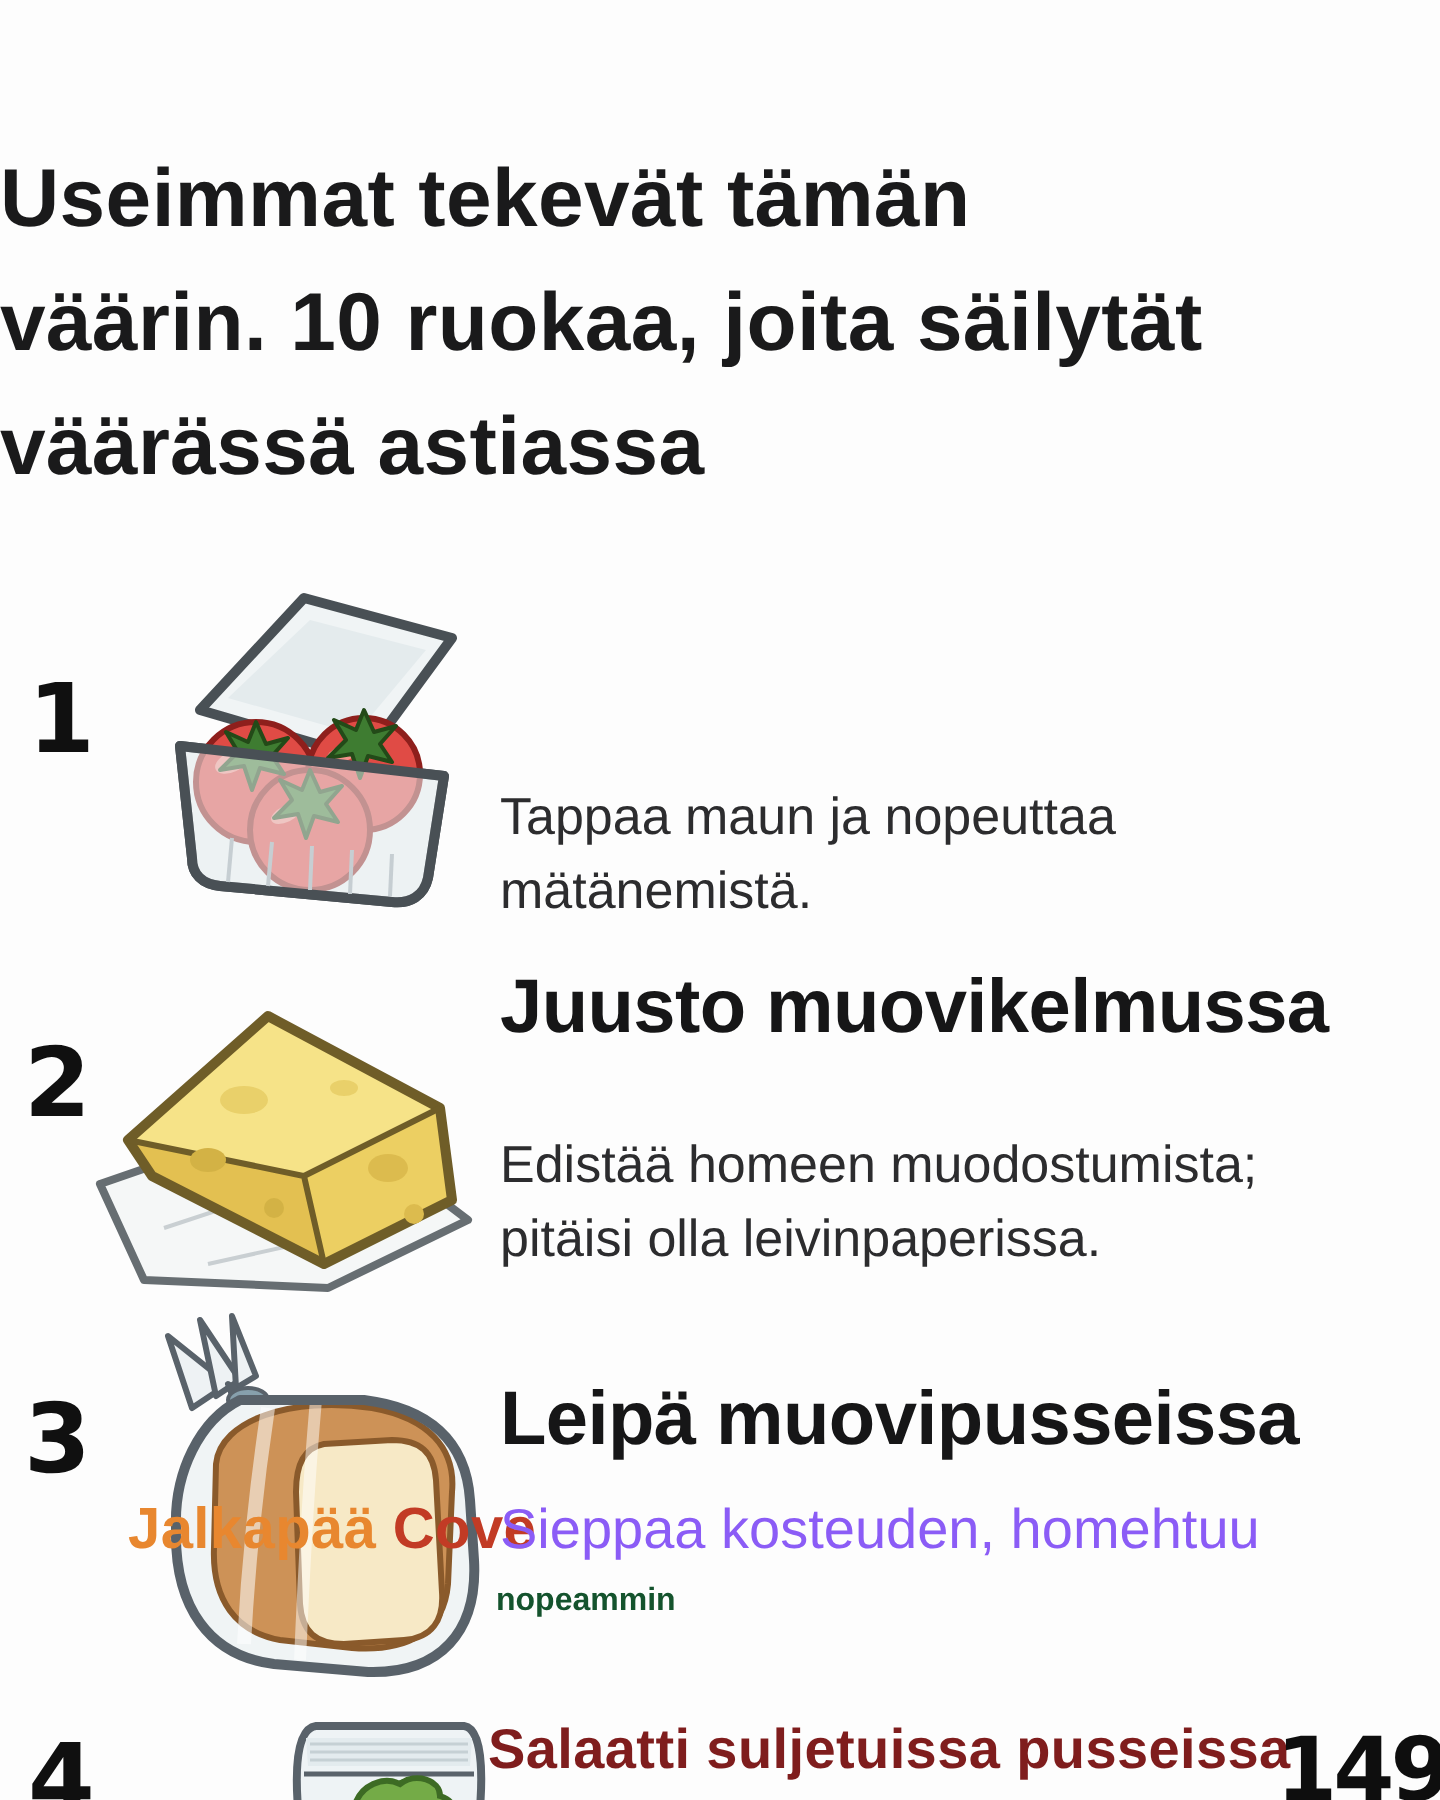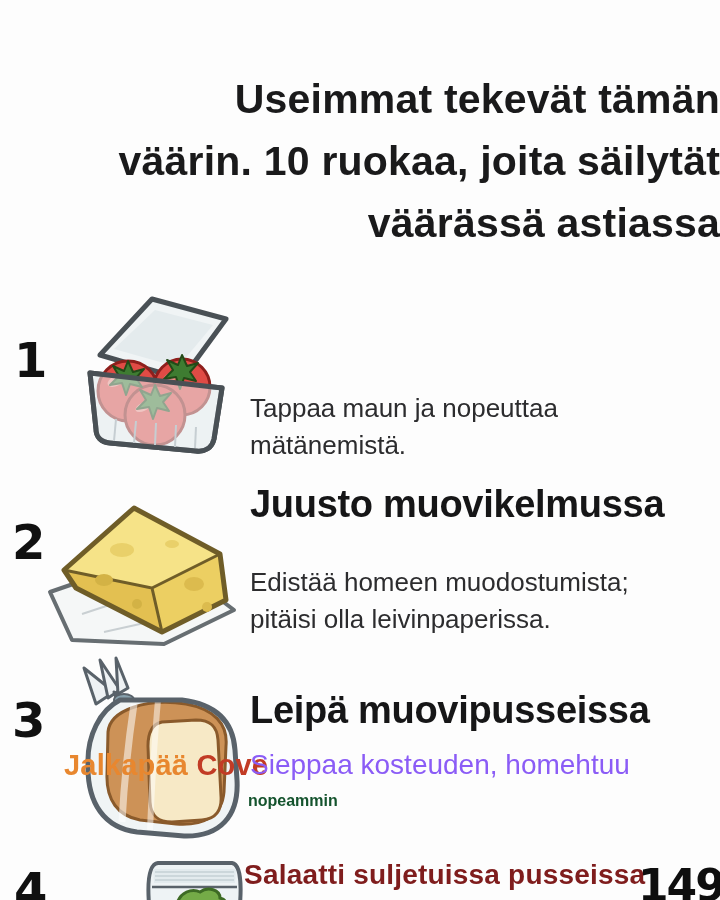--- a/index.html
+++ b/index.html
@@ -3,21 +3,21 @@
 <meta charset="utf-8">
 <style>
   html,body{margin:0;padding:0;background:#e8e8e8;}
   .canvas{
     position:relative;width:720px;height:900px;margin:0 auto;
     background:#fdfdfd;overflow:hidden;
     font-family:"Liberation Sans",sans-serif;color:#1b1b1c;
   }
   .abs{position:absolute;}
   .title{
-    left:0;right:0;top:68px;text-align:right;
+    left:0;right:0;top:68px;text-align:left;
     font-size:41px;line-height:62px;font-weight:600;
     letter-spacing:.2px;color:#1a1a1b;
   }
   .item-number{
     font-family:"DejaVu Sans",sans-serif;font-weight:700;
     font-size:48px;color:#101010;line-height:1;
   }
   .item-heading{
     font-size:38px;font-weight:600;letter-spacing:-.3px;
     color:#161617;white-space:nowrap;line-height:1.1;

